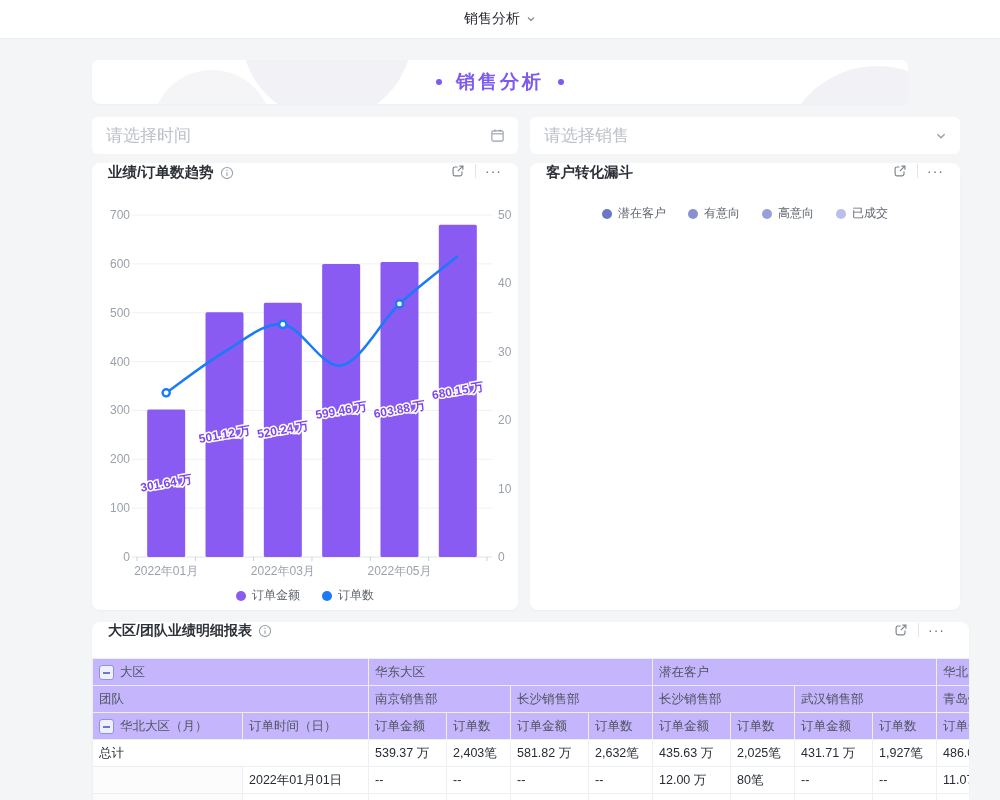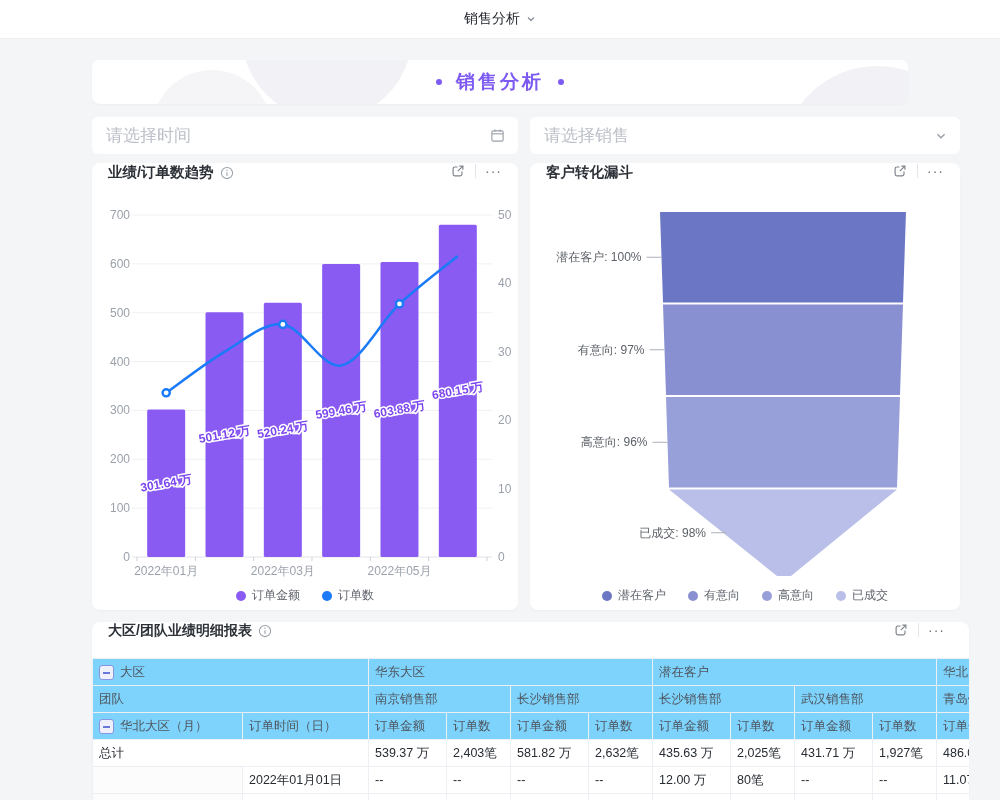--- a/index.html
+++ b/index.html
@@ -39,21 +39,21 @@
   svg text.xl{font-size:12px;fill:#9ba1ab}
   svg text.bl{font-size:12px;font-weight:bold;stroke:#ffffff;stroke-width:3px;paint-order:stroke}
   svg text.fl{font-size:12px;fill:#5d6269}
   
   .tbl-wrap{position:absolute;left:0;top:36px;right:0;bottom:0;overflow:hidden}
   table.rpt{border-collapse:collapse;table-layout:fixed;width:986px;font-size:12.5px}
   table.rpt th,table.rpt td{
     border:1px solid #ecEFF4;border-color:#ecf0f4;height:26px;padding:0 6px;text-align:left;
     font-weight:normal;white-space:nowrap;overflow:hidden;
   }
-  table.rpt th{background:#7dd3fc;color:#4f555e}
+  table.rpt th{background:#c4b5fd;color:#4f555e}
   table.rpt td{background:#fff;color:#272c33}
   .cell-ic{display:inline-flex;align-items:center;gap:6px}
   .collapse-box{
     width:13px;height:13px;border:1px solid #8a94e0;background:#eef0fc;border-radius:3px;
     display:inline-flex;align-items:center;justify-content:center;flex:0 0 auto;cursor:pointer
   }
   .collapse-box i{display:block;width:7px;height:1.5px;background:#6a76d8}
   .info-ic{display:inline-flex;color:#9aa0a8}
 </style>
 </head>
@@ -190,34 +190,20 @@
     <span class="head-tools">
       <svg width="16" height="16" viewBox="0 0 18 18" fill="none" stroke="currentColor" stroke-width="1.3">
         <path d="M8.5 4.5H5.5a2 2 0 0 0-2 2v6a2 2 0 0 0 2 2h6a2 2 0 0 0 2-2v-3"></path>
         <polyline points="10.5,3.5 14.5,3.5 14.5,7.5"></polyline>
         <line x1="14.5" y1="3.5" x2="8.8" y2="9.2"></line>
       </svg>
       <span class="vdiv"></span>
       <span class="dots">···</span>
     </span>
   </div>
-  <div id="funnelPlot"><svg width="430" height="378" viewBox="0 0 430 378">
-        <polygon points="130,9 376,9 373,99.5 133,99.5" fill="#6b77c4"></polygon>
-        <polygon points="133,101.5 373,101.5 370,192 136,192" fill="#8990d1"></polygon>
-        <polygon points="136,194 370,194 367,284.5 139,284.5" fill="#98a0da"></polygon>
-        <polygon points="139,286.5 367,286.5 261,373 247,373" fill="#b9bfe8"></polygon>
-        <line x1="116.5" y1="54.25" x2="131.5" y2="54.25" stroke="#aab0b8"></line>
-        <text class="fl" x="111.5" y="58.25" text-anchor="end">潜在客户: 100%</text>
-        <line x1="119.5" y1="146.75" x2="134.5" y2="146.75" stroke="#aab0b8"></line>
-        <text class="fl" x="114.5" y="150.75" text-anchor="end">有意向: 97%</text>
-        <line x1="122.5" y1="239.25" x2="137.5" y2="239.25" stroke="#aab0b8"></line>
-        <text class="fl" x="117.5" y="243.25" text-anchor="end">高意向: 96%</text>
-        <line x1="181" y1="329.75" x2="196" y2="329.75" stroke="#aab0b8"></line>
-        <text class="fl" x="176" y="333.75" text-anchor="end">已成交: 98%</text>
-      </svg></div>
   <div class="legend-row" id="funnelLegend">
       <span class="lg">
         <i style="background:#6b77c4"></i>
         <span>潜在客户</span>
       </span>
       <span class="lg">
         <i style="background:#8990d1"></i>
         <span>有意向</span>
       </span>
       <span class="lg">

